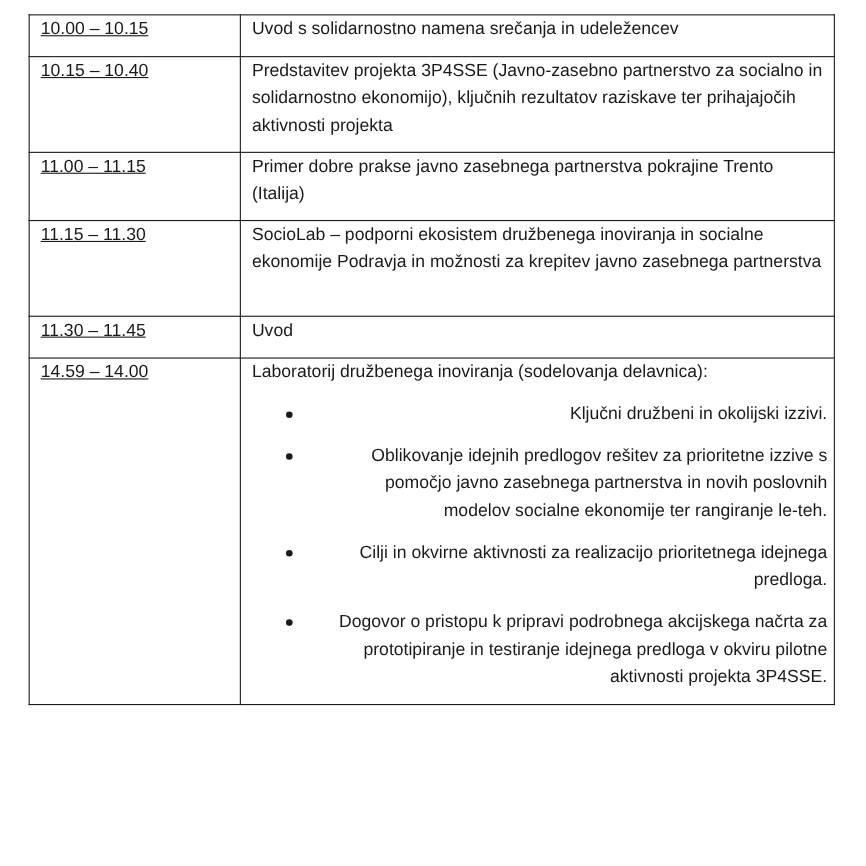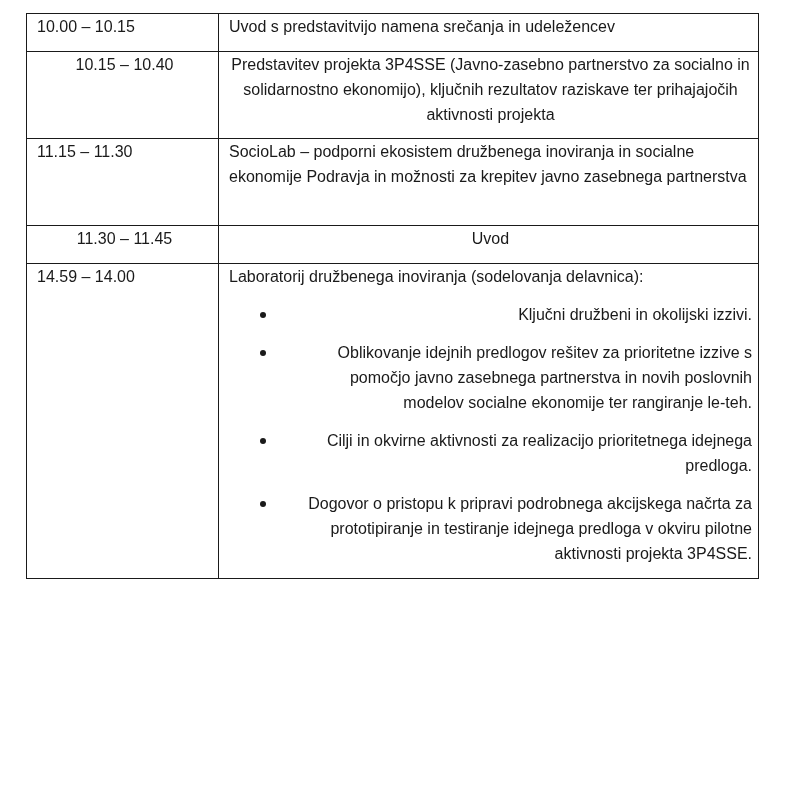--- a/index.html
+++ b/index.html
@@ -27,20 +27,21 @@
     }
     table.agenda td {
       border: 1px solid #1a1a1a;
       vertical-align: top;
       padding: 0;
       box-sizing: border-box;
     }
     td.time {
       width: 192px;
       padding: 0 6px 0 10px !important;
+      text-decoration: underline;
     }
     td.desc {
       padding: 0 6px 0 10px !important;
     }
     ul.bullets {
       list-style: none;
       margin: 0;
       padding: 0;
       text-align: right;
     }
@@ -59,31 +60,35 @@
       background: #1a1a1a;
     }
   </style>
 </head>
 <body>
 
 <table class="agenda">
   <tbody>
     <tr style="height:38px;">
       <td class="time"><span>10.00 – 10.15</span></td>
-      <td class="desc"><span>Uvod s predstavitvijo namena srečanja in udeležencev</span></td>
+      <td class="desc"><span>Uvod s solidarnostno namena srečanja in udeležencev</span></td>
     </tr>
-    <tr style="height:87px;text-align:center;">
+    <tr style="height:87px;">
       <td class="time"><span>10.15 – 10.40</span></td>
       <td class="desc"><span>Predstavitev projekta 3P4SSE (Javno-zasebno partnerstvo za socialno in solidarnostno ekonomijo), ključnih rezultatov raziskave ter prihajajočih aktivnosti projekta</span></td>
+    </tr>
+    <tr style="height:62px;">
+      <td class="time"><span>11.00 – 11.15</span></td>
+      <td class="desc"><span>Primer dobre prakse javno zasebnega partnerstva pokrajine Trento (Italija)</span></td>
     </tr>
     <tr style="height:87px;padding-left:28px;">
       <td class="time"><span>11.15 – 11.30</span></td>
       <td class="desc"><span>SocioLab – podporni ekosistem družbenega inoviranja in socialne ekonomije Podravja in možnosti za krepitev javno zasebnega partnerstva</span></td>
     </tr>
-    <tr style="height:38px;text-align:center;">
+    <tr style="height:38px;">
       <td class="time"><span>11.30 – 11.45</span></td>
       <td class="desc"><span>Uvod</span></td>
     </tr>
     <tr style="height:315px;">
       <td class="time"><span>14.59 – 14.00</span></td>
       <td class="desc">
         <div>Laboratorij družbenega inoviranja (sodelovanja delavnica):</div>
         <ul class="bullets">
           <li><span class="dot"></span><span>Ključni družbeni in okolijski izzivi.</span></li>
           <li><span class="dot"></span><span>Oblikovanje idejnih predlogov rešitev za prioritetne izzive s pomočjo javno zasebnega partnerstva in novih poslovnih modelov socialne ekonomije ter rangiranje le-teh.</span></li>

